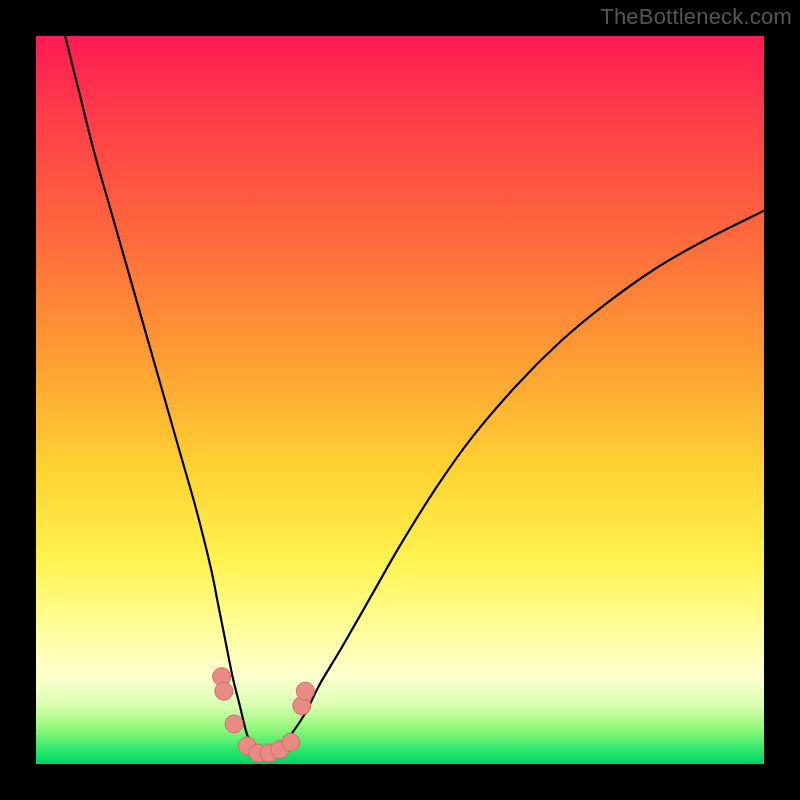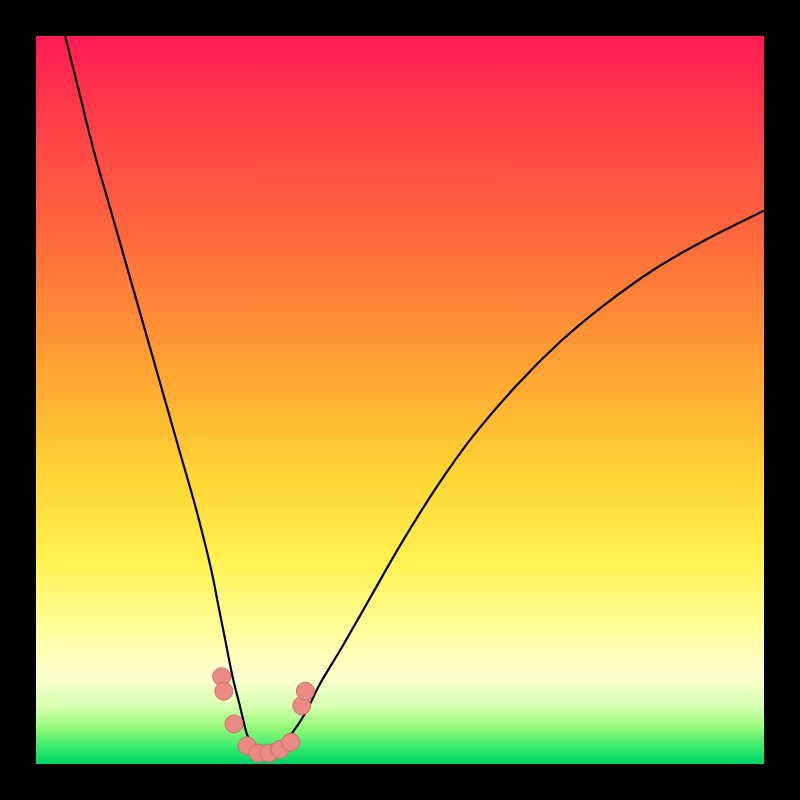--- a/index.html
+++ b/index.html
@@ -74,13 +74,14 @@
           <circle cx="211.11999999999998" cy="709.8" r="9" fill="#e98b84" stroke="#cf6f66" stroke-width="1"></circle>
           <circle cx="222.04" cy="717.08" r="9" fill="#e98b84" stroke="#cf6f66" stroke-width="1"></circle>
           <circle cx="232.96" cy="717.08" r="9" fill="#e98b84" stroke="#cf6f66" stroke-width="1"></circle>
           <circle cx="243.88000000000002" cy="713.44" r="9" fill="#e98b84" stroke="#cf6f66" stroke-width="1"></circle>
           <circle cx="254.79999999999998" cy="706.16" r="9" fill="#e98b84" stroke="#cf6f66" stroke-width="1"></circle>
           <circle cx="265.71999999999997" cy="669.76" r="9" fill="#e98b84" stroke="#cf6f66" stroke-width="1"></circle>
           <circle cx="269.36" cy="655.2" r="9" fill="#e98b84" stroke="#cf6f66" stroke-width="1"></circle>
         </g>
     </svg>
   </div>
+  <div class="watermark">TheBottleneck.com</div>
 </div>
 
 </body></html>

